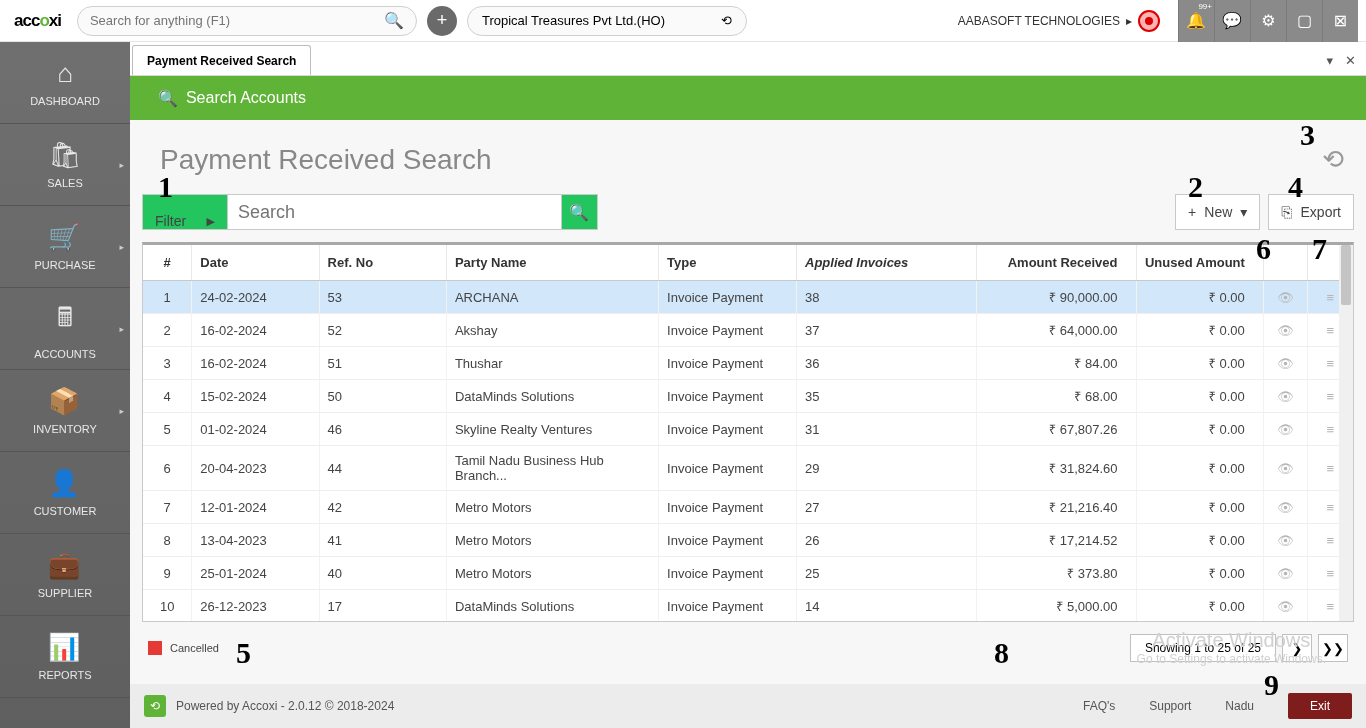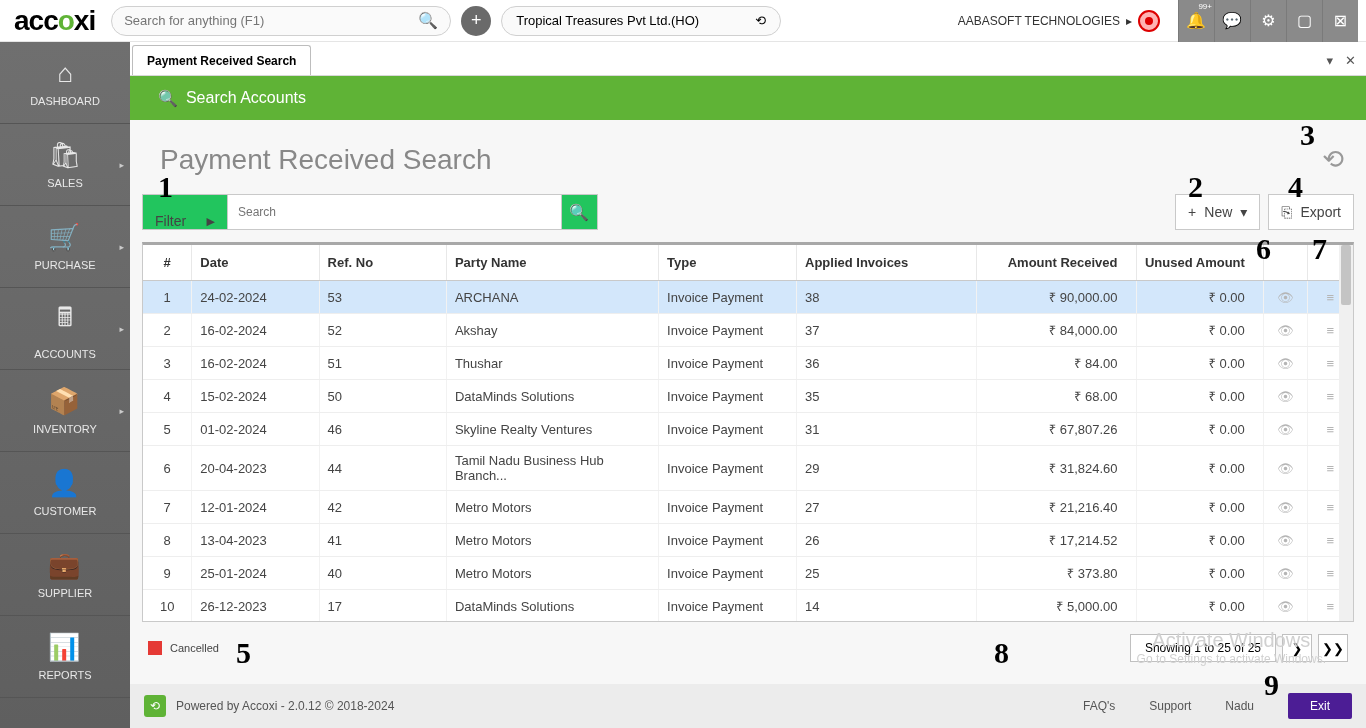--- a/index.html
+++ b/index.html
@@ -1,20 +1,20 @@
 <!DOCTYPE html>
 <html><head>
 <meta charset="utf-8">
 <style>
 * { margin: 0; padding: 0; box-sizing: border-box; font-family: 'Segoe UI', Arial, sans-serif; }
 body { width: 1366px; height: 728px; background: #fff; overflow: hidden; position: relative; }
 
 
 .topbar { height: 42px; background: #fff; display: flex; align-items: center; padding: 0 8px; gap: 10px; border-bottom: 1px solid #e5e5e5; }
-.logo { font-size: 28px; font-weight: 700; color: #000; letter-spacing: -1px; padding: 0 6px; }
+.logo { font-size: 17px; font-weight: 700; color: #000; letter-spacing: -1px; padding: 0 6px; }
 .logo .o { color: #5fb336; }
 .search-global { flex: 0 0 340px; height: 30px; border: 1px solid #d0d0d0; border-radius: 16px; display: flex; align-items: center; padding: 0 12px; background: #fafafa; }
 .search-global input { border: none; background: transparent; flex: 1; font-size: 13px; outline: none; }
 .circle-btn { width: 30px; height: 30px; border-radius: 50%; background: #6a6a6a; color: #fff; display: flex; align-items: center; justify-content: center; font-size: 18px; cursor: pointer; }
 .company-select { flex: 0 0 280px; height: 30px; border: 1px solid #d0d0d0; border-radius: 16px; display: flex; align-items: center; padding: 0 14px; font-size: 13px; background: #fafafa; justify-content: space-between; }
 .topbar-spacer { flex: 1; }
 .org-name { font-size: 12px; color: #333; display: flex; align-items: center; gap: 6px; }
 .user-dot { width: 22px; height: 22px; border-radius: 50%; background: #ffb3b3; border: 2px solid #d00; display:inline-flex; align-items:center; justify-content:center; }
 .user-dot::after{content:"";width:8px;height:8px;border-radius:50%;background:#d00;}
 .sysbar { display: flex; height: 42px; margin-left: 8px; }
@@ -39,21 +39,21 @@
 
 .content { position: absolute; top: 120px; left: 130px; right: 0; bottom: 44px; background: #f7f7f7; }
 .page-title { font-size: 28px; color: #888; font-weight: 400; padding: 24px 30px 18px; }
 .refresh-corner { position: absolute; top: 24px; right: 22px; color: #999; font-size: 26px; }
 
 .toolbar { display: flex; align-items: center; padding: 0 12px 12px 12px; gap: 0; }
 .filter-box { height: 36px; border: 1px solid #c9c9c9; background: #22c55e; display: flex; align-items: flex-end; }
 .filter-label { width: 84px; padding: 0 12px; font-size: 14px; color: #444; display:flex; align-items:center; justify-content:space-between;}
 .filter-label .tri { font-size: 11px; }
 .filter-search { width: 370px; border-left: 1px solid #c9c9c9; height: 100%; display: flex; align-items: center; }
-.filter-search input { border: none; flex: 1; padding: 0 10px; font-size: 12px; outline: none; height: 100%; }
+.filter-search input { border: none; flex: 1; padding: 0 10px; font-size: 18px; outline: none; height: 100%; }
 .filter-search .sbtn { width: 36px; border-left: 1px solid #c9c9c9; height: 100%; display: flex; align-items: center; justify-content: center; color: #555; }
 .toolbar-spacer { flex: 1; }
 .btn { height: 36px; border: 1px solid #c9c9c9; background: #fff; display: flex; align-items: center; padding: 0 12px; font-size: 14px; color: #444; gap: 8px; cursor: pointer; }
 .btn + .btn { margin-left: 8px; }
 
 
 .table-wrap { margin: 0 12px; background: #fff; border: 1px solid #c9c9c9; border-top: 3px solid #a8a8a8; height: 380px; overflow: hidden; position: relative; }
 table { width: 100%; border-collapse: collapse; font-size: 13px; }
 th { text-align: left; padding: 10px 8px; font-weight: 700; color: #333; border-bottom: 1px solid #c9c9c9; background: #fff; border-right: 1px solid #e8e8e8; }
 td { padding: 7px 8px; border-bottom: 1px solid #eee; color: #444; border-right: 1px solid #f2f2f2; }
@@ -75,21 +75,21 @@
 
 
 .watermark { position: absolute; right: 40px; bottom: 18px; text-align: center; color: #d0d0d0; font-size: 20px; pointer-events: none; }
 .watermark .sub { font-size: 12px; }
 
 
 .footer { position: absolute; bottom: 0; left: 130px; right: 0; height: 44px; background: #ececec; display: flex; align-items: center; padding: 0 14px; font-size: 12px; color: #555; }
 .footer .fleft { display: flex; align-items: center; gap: 10px; }
 .footer .refresh-ico { width: 22px; height: 22px; background: #5fb336; border-radius: 3px; display: flex; align-items: center; justify-content: center; color: #fff; }
 .footer .fright { margin-left: auto; display: flex; align-items: center; gap: 34px; }
-.exit-btn { background: #4c1d95; color: #fff; padding: 6px 22px; border-radius: 2px; cursor: pointer; }
+.exit-btn { background: #7f1d1d; color: #fff; padding: 6px 22px; border-radius: 2px; cursor: pointer; }
 
 
 .anno { position: absolute; font-family: Georgia, 'Times New Roman', serif; font-weight: 700; color: #000; font-size: 30px; pointer-events: none; z-index: 50; }
 </style>
 </head>
 <body>
 
 <div class="topbar">
   <div class="logo">acc<span class="o">o</span>xi</div>
   <div class="search-global">
@@ -201,21 +201,21 @@
 
   <div class="table-wrap">
     <table>
       <thead>
         <tr>
           <th class="col-num">#</th>
           <th style="width:120px;">Date</th>
           <th style="width:120px;">Ref. No</th>
           <th style="width:200px;">Party Name</th>
           <th style="width:130px;">Type</th>
-          <th style="width:170px;">Applied Invoices</th>
+          <th style="width:170px;font-style:italic;">Applied Invoices</th>
           <th class="col-amt" style="width:150px;">Amount Received</th>
           <th class="col-amt" style="width:120px;">Unused Amount</th>
           <th class="eye"></th>
           <th class="menu-dots"></th>
         </tr>
       </thead>
       <tbody id="tbody">
           <tr>
             <td class="col-num">1</td>
             <td>24-02-2024</td>
@@ -228,21 +228,21 @@
             <td class="eye">👁</td>
             <td class="menu-dots">≡</td>
           </tr>
           <tr>
             <td class="col-num">2</td>
             <td>16-02-2024</td>
             <td>52</td>
             <td>Akshay</td>
             <td>Invoice Payment</td>
             <td>37</td>
-            <td class="col-amt">₹ 84,000.00</td>
+            <td class="col-amt">₹ 64,000.00</td>
             <td class="col-amt">₹ 0.00</td>
             <td class="eye">👁</td>
             <td class="menu-dots">≡</td>
           </tr>
           <tr>
             <td class="col-num">3</td>
             <td>16-02-2024</td>
             <td>51</td>
             <td>Thushar</td>
             <td>Invoice Payment</td>

